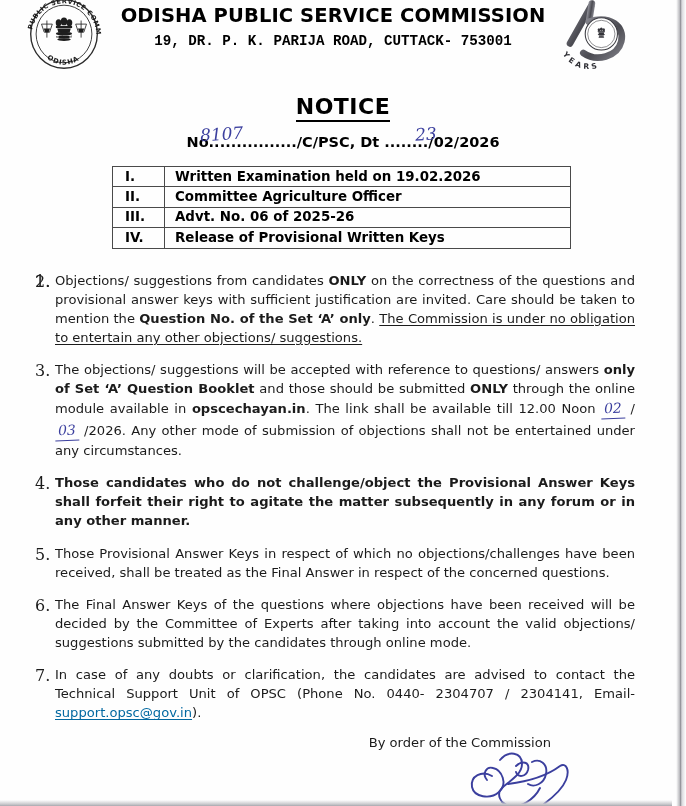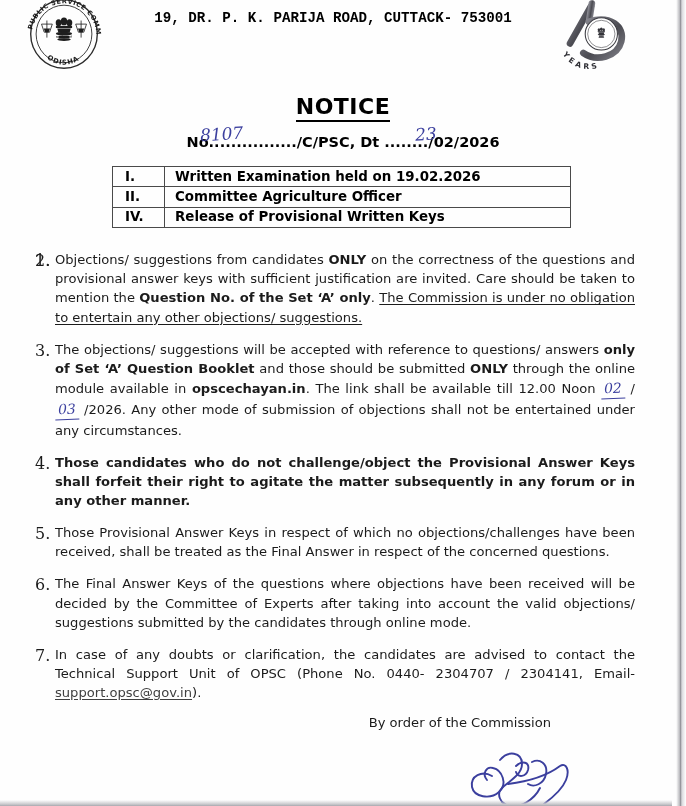--- a/index.html
+++ b/index.html
@@ -182,21 +182,21 @@
   }
   .para.bold-para {
     font-weight: bold;
   }
   .para b { font-weight: bold; }
   .para u {
     text-decoration: underline;
     text-underline-offset: 2px;
   }
   .email-link {
-    color: #404040;
+    color: #0369a1;
     text-decoration: underline;
     text-underline-offset: 2px;
   }
   .hw-inline {
     font-family: "DejaVu Serif", serif;
     color: #3b3f9e;
     font-style: italic;
     font-size: 14px;
     border-bottom: 1px solid #3b3f9e;
     padding: 0 3px;
@@ -265,20 +265,21 @@
         </g>
         <g fill="#1e1e1e">
           <path d="M27.5 34 L34.5 34 L33 38 L29 38 z"></path>
           <path d="M65.5 34 L72.5 34 L71 38 L67 38 z"></path>
         </g>
         <text x="50" y="44" text-anchor="middle" font-family="DejaVu Sans, sans-serif" font-size="3.6" fill="#1a1a1a">सत्यमेव जयते</text>
       </svg>
     </div>
 
     <div class="header-titles">
+      <div class="org-name">ODISHA PUBLIC SERVICE COMMISSION</div>
       <div class="org-addr">19, DR. P. K. PARIJA ROAD, CUTTACK- 753001</div>
     </div>
 
     <div class="logo-right">
       <svg viewBox="0 0 100 78" width="98" height="74" aria-hidden="true">
         <defs>
           <path id="arcYears" d="M 18 44 A 30 30 0 0 0 82 46"></path>
           <linearGradient id="gy" x1="0" y1="0" x2="1" y2="1">
             <stop offset="0%" stop-color="#8a8a92"></stop>
             <stop offset="55%" stop-color="#4b4b52"></stop>
@@ -331,20 +332,24 @@
       <tbody>
         <tr>
           <td class="num">I.</td>
           <td>Written Examination held on 19.02.2026</td>
         </tr>
         <tr>
           <td class="num">II.</td>
           <td>Committee Agriculture Officer</td>
         </tr>
         <tr>
+          <td class="num">III.</td>
+          <td>Advt. No. 06 of 2025-26</td>
+        </tr>
+        <tr>
           <td class="num">IV.</td>
           <td>Release of Provisional Written Keys</td>
         </tr>
       </tbody>
     </table>
   </div>
 
   <div class="body">
 
     <div class="para">

